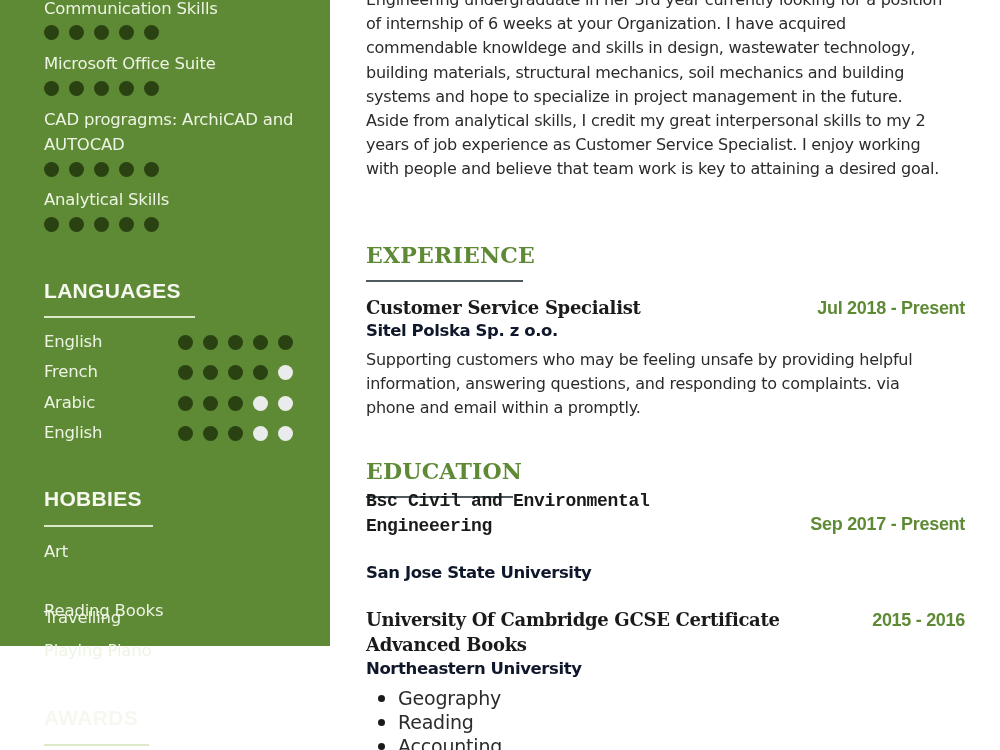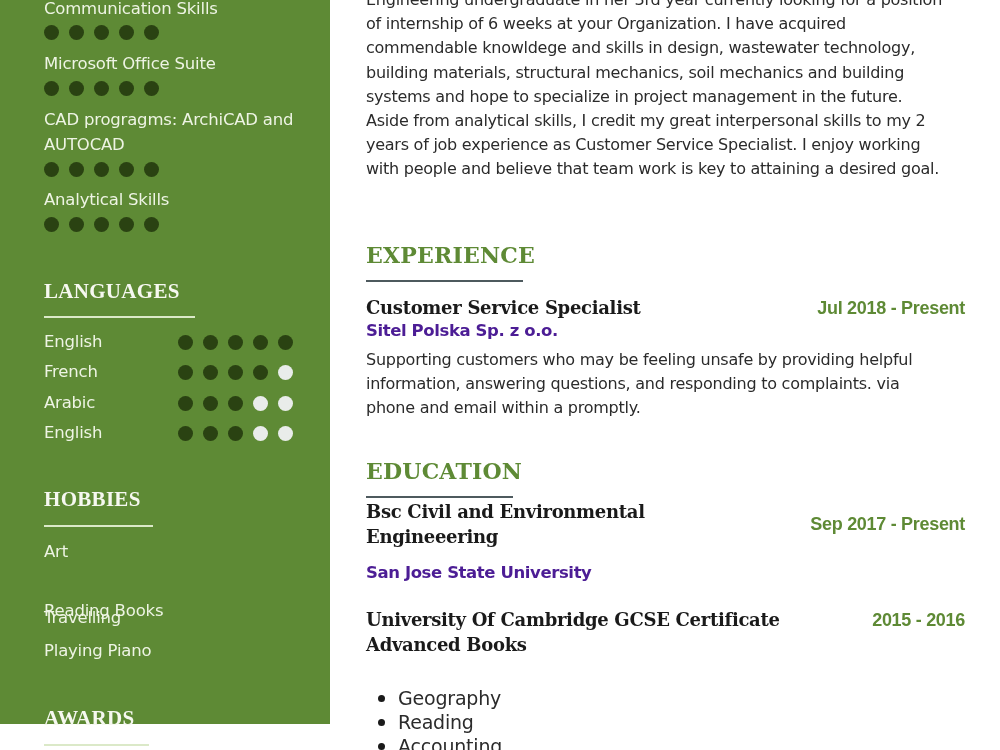--- a/index.html
+++ b/index.html
@@ -1,32 +1,32 @@
 <!DOCTYPE html>
 <html><head>
 <meta charset="utf-8">
 <style>
   * { box-sizing: border-box; margin: 0; padding: 0; }
   html, body { width: 1000px; height: 750px; overflow: hidden; background: #ffffff; }
   body { position: relative; font-family: "DejaVu Sans", sans-serif; }
 
   .sidebar {
-    position: absolute; left: 0; top: 0; width: 330px; height: 724px;
+    position: absolute; left: 0; top: 0; width: 330px; height: 646px;
     background: #5e8a35; color: #eef4e4;
   }
   .sb-text {
     position: absolute; left: 44px; font-family: "DejaVu Sans", sans-serif;
     font-size: 16.5px; color: #eef4e4; white-space: nowrap; letter-spacing: -0.2px;
   }
   .sb-text.wrap { white-space: normal; width: 270px; line-height: 25px; }
   .dots { position: absolute; display: flex; gap: 10px; }
   .dot { width: 15px; height: 15px; border-radius: 50%; background: #2a4212; }
   .dot.empty { background: #e9ecea; }
   .sb-heading {
-    position: absolute; left: 44px; font-family: Liberation Serif, serif;
+    position: absolute; left: 44px; font-family: Liberation Sans, sans-serif;
     font-weight: bold; font-size: 21px; color: #f6f8f0; letter-spacing: 0.3px;
   }
   .sb-rule { position: absolute; left: 44px; height: 2px; background: #dbe9c8; }
 
   .main { position: absolute; left: 330px; top: 0; width: 670px; height: 750px; }
   .para {
     position: absolute; left: 36px; width: 580px;
     font-family: "DejaVu Sans", sans-serif; font-size: 16px; line-height: 24.2px;
     color: #2b2b2b; letter-spacing: -0.25px;
   }
@@ -34,21 +34,21 @@
     position: absolute; left: 36px; font-family: "DejaVu Serif", serif; font-weight: bold;
     font-size: 22px; color: #5e8a35; letter-spacing: 0.2px;
   }
   .m-rule { position: absolute; left: 36px; height: 2px; background: #4e5a5e; }
   .job-title {
     position: absolute; left: 36px; font-family: "DejaVu Serif", serif; font-weight: bold;
     font-size: 18px; color: #1a1a1a; line-height: 25px; letter-spacing: -0.3px;
   }
   .org {
     position: absolute; left: 36px; font-family: "DejaVu Sans", sans-serif; font-weight: bold;
-    font-size: 16.5px; color: #4c1d95; letter-spacing: -0.4px;
+    font-size: 16.5px; color: #0f172a; letter-spacing: -0.4px;
   }
   .date {
     position: absolute; right: 35px; font-family: Liberation Sans, sans-serif; font-weight: bold;
     font-size: 18px; color: #5e8a35; letter-spacing: -0.3px;
   }
   .bullets { position: absolute; left: 36px; list-style: none; }
   .bullets li {
     position: relative; padding-left: 32px; font-family: "DejaVu Sans", sans-serif;
     font-size: 19px; line-height: 24px; color: #2b2b2b; letter-spacing: -0.2px;
   }
@@ -157,25 +157,26 @@
   <div class="m-rule" style="top:280px; width:157px;"></div>
 
   <div class="job-title" style="top:295px;">Customer Service Specialist</div>
   <div class="date" style="top:298px;">Jul 2018 - Present</div>
   <div class="org" style="top:321px;">Sitel Polska Sp. z o.o.</div>
   <div class="para" style="top:348px;">Supporting customers who may be feeling unsafe by providing helpful information, answering questions, and responding to complaints. via phone and email within a promptly.</div>
 
   <div class="m-heading" style="top:458px;">EDUCATION</div>
   <div class="m-rule" style="top:496px; width:147px;"></div>
 
-  <div class="job-title" style="top:499px; width:330px;">Bsc Civil and Environmental Engineeering</div>
+  <div class="job-title" style="top:489px; width:330px;font-family:Liberation Mono, monospace;">Bsc Civil and Environmental Engineeering</div>
   <div class="date" style="top:514px;">Sep 2017 - Present</div>
   <div class="org" style="top:563px;">San Jose State University</div>
 
   <div class="job-title" style="top:607px; width:440px;">University Of Cambridge GCSE Certificate Advanced Books</div>
   <div class="date" style="top:610px;">2015 - 2016</div>
+  <div class="org" style="top:659px;">Northeastern University</div>
 
   <ul class="bullets" style="top:686px;">
     <li><span class="b"></span><span>Geography</span></li>
     <li><span class="b"></span><span>Reading</span></li>
     <li><span class="b"></span><span>Accounting</span></li>
   </ul>
 </div>
 
 </body></html>

